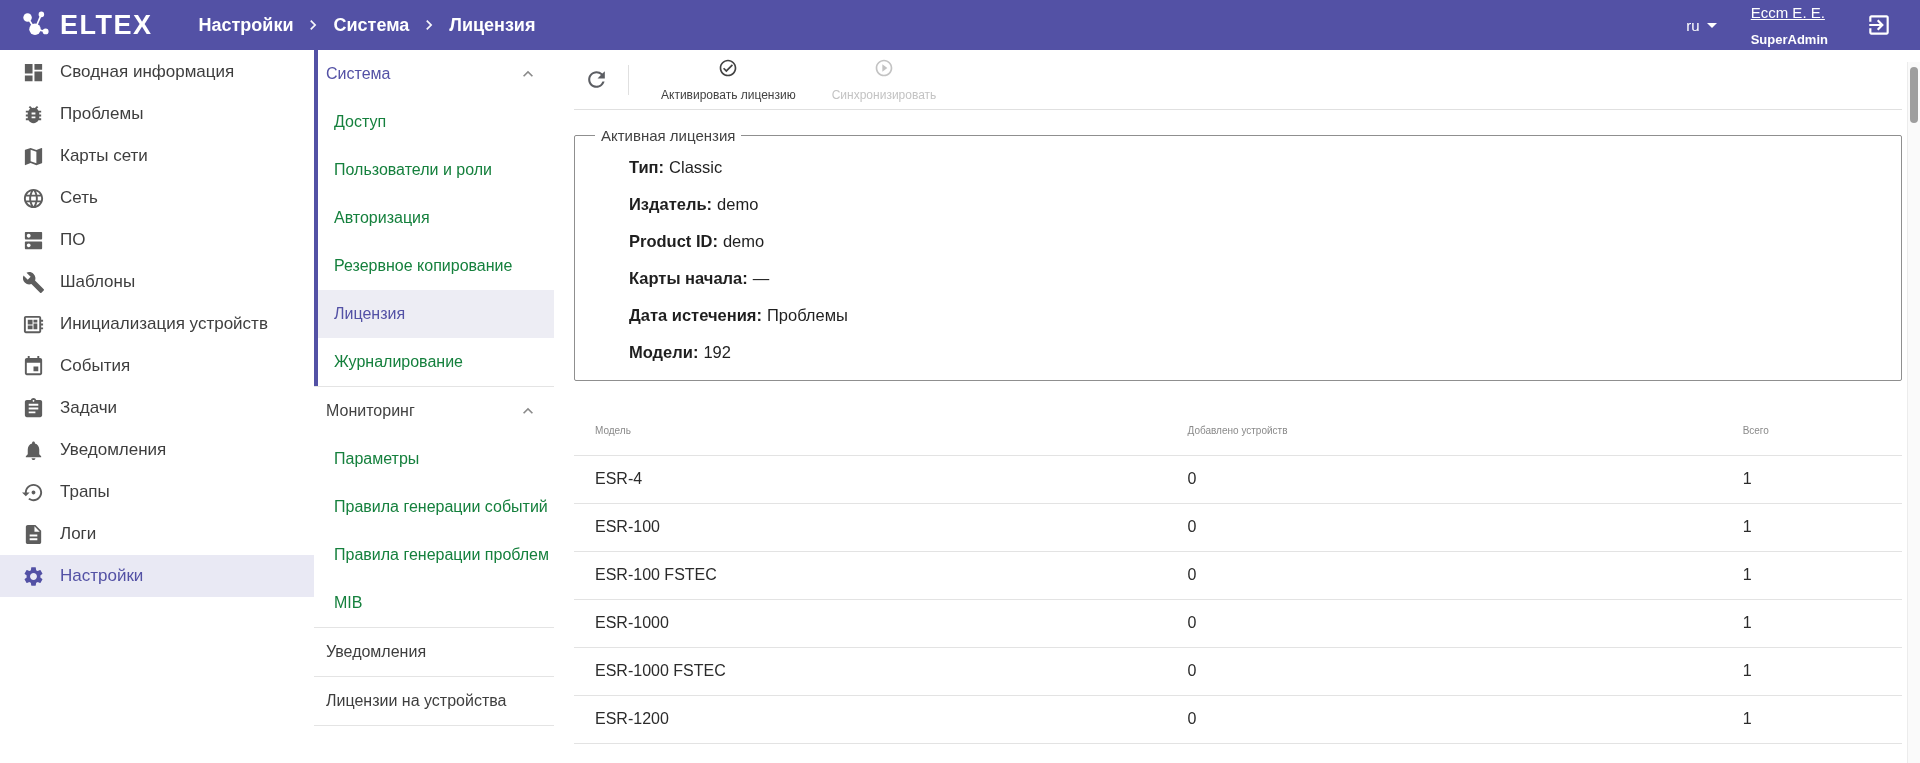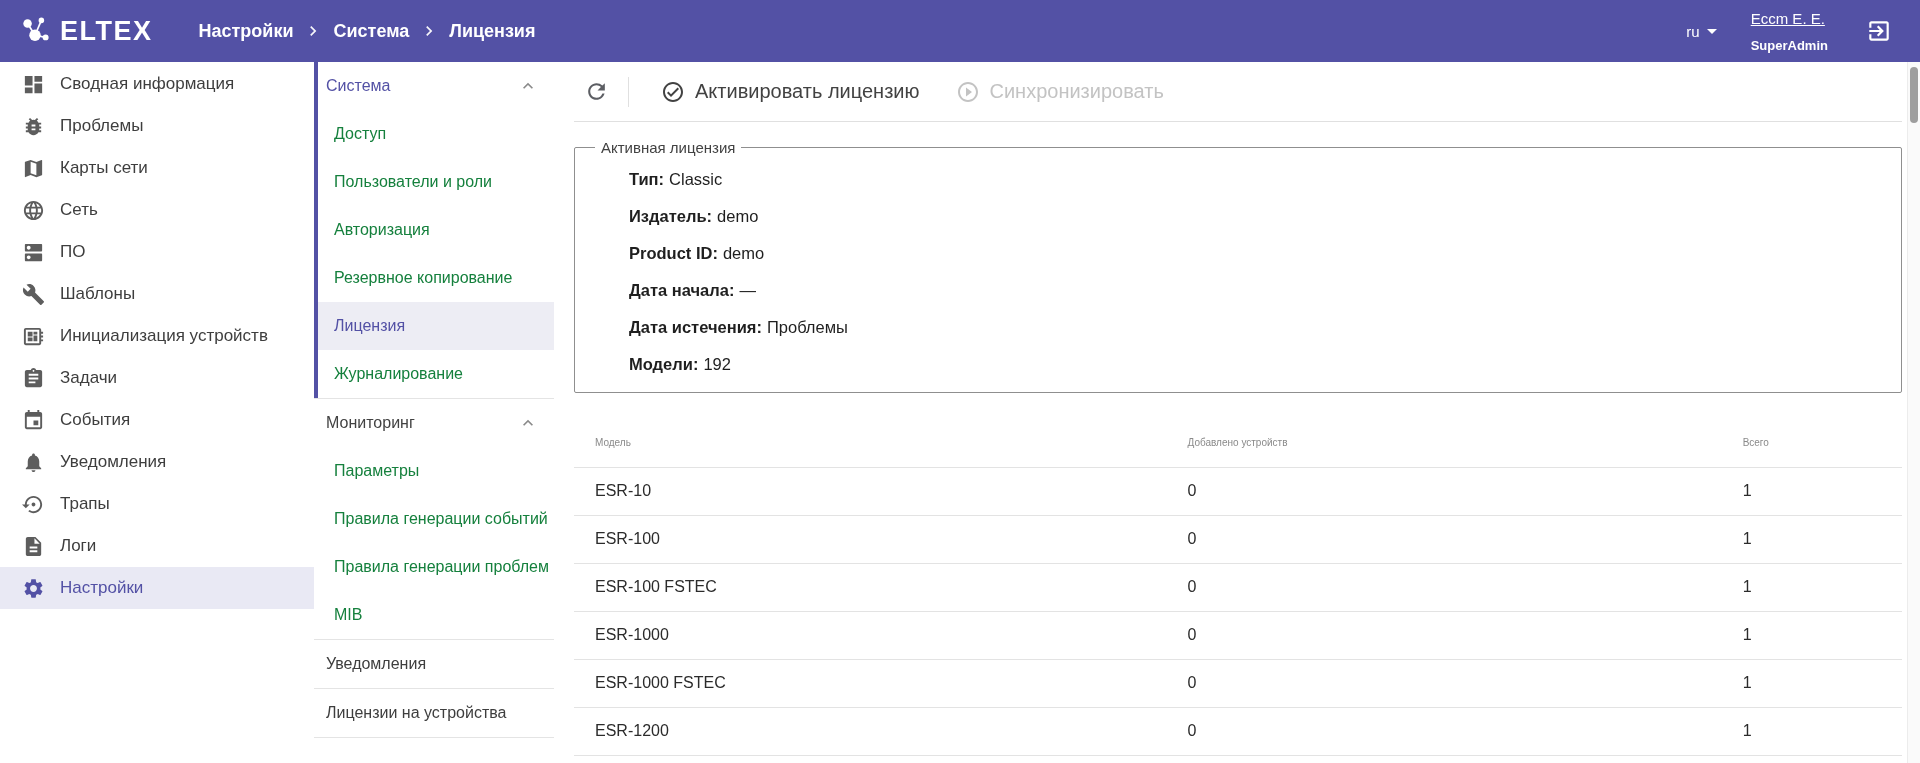--- a/index.html
+++ b/index.html
@@ -7,21 +7,21 @@
     width: 1920px; height: 763px;
     overflow: hidden;
     font-family: "Liberation Sans", sans-serif;
     background: #ffffff;
     -webkit-font-smoothing: antialiased;
   }
   * { box-sizing: border-box; }
 
   
   .topbar {
-    height: 62px; background: #5351a5; color: #fff;
+    height: 50px; background: #5351a5; color: #fff;
     display: flex; align-items: center; padding: 0 24px 0 18px;
   }
   .logo { display: flex; align-items: center; gap: 8px; cursor: pointer; margin-right: 46px; }
   .logo-text { font-size: 27px; font-weight: 700; letter-spacing: 1.5px; }
   .breadcrumbs { display: flex; align-items: center; gap: 10px; }
   .crumb { font-size: 18px; font-weight: 600; cursor: pointer; }
   .crumb-sep { display: flex; align-items: center; opacity: .95; }
   .topbar-right { margin-left: auto; display: flex; align-items: center; gap: 34px; }
   .lang { display: flex; align-items: center; gap: 7px; font-size: 15px; cursor: pointer; }
   .caret-down { width: 0; height: 0; border-left: 5px solid transparent; border-right: 5px solid transparent; border-top: 5px solid #fff; }
@@ -63,22 +63,22 @@
   .sub-item.selected { background: #ededf4; color: #5351a5; }
 
   
   .main { flex: 1 1 auto; padding: 0 18px 0 20px; overflow: hidden; }
   .toolbar { display: flex; align-items: center; height: 60px; border-bottom: 1px solid #e0e0e0; gap: 4px; }
   .icon-btn { width: 44px; height: 44px; display: flex; align-items: center; justify-content: center; background: none; border: none; cursor: pointer; border-radius: 4px; }
   .icon-btn svg { width: 25px; height: 25px; fill: #5c5e63; }
   .tb-sep { width: 1px; height: 30px; background: #e0e0e0; margin: 0 12px 0 6px; }
   .tb-btn {
     display: flex; align-items: center; gap: 10px; background: none; border: none;
-    font-family: "Liberation Sans", sans-serif; font-size: 20px; font-weight: 500; color: #424242;
-    cursor: pointer; height: 44px; padding: 0 16px; border-radius: 4px;
+    font-family: "Liberation Sans", sans-serif; font-size: 12px; font-weight: 500; color: #424242;
+    cursor: pointer; height: 44px; padding: 0 16px; border-radius: 4px; flex-direction: column;
   }
   .tb-btn svg { width: 24px; height: 24px; fill: #424242; }
   .tb-btn.disabled { color: #c3c3c3; cursor: default; }
   .tb-btn.disabled svg { fill: #c3c3c3; }
 
   
   .license-box {
     margin: 17px 0 0 0; border: 1px solid #8f8f8f; border-radius: 2px;
     padding: 12px 18px 2px 18px;
   }
@@ -203,29 +203,29 @@
       <span>Шаблоны</span>
     </div>
     <div class="nav-item">
       <svg viewBox="0 0 24 24">
           <path d="M22 9V7h-2V5c0-1.1-.9-2-2-2H4c-1.1 0-2 .9-2 2v14c0 1.1.9 2 2 2h14c1.1 0 2-.9 2-2v-2h2v-2h-2v-2h2v-2h-2V9h2zm-4 10H4V5h14v14zM6 13h5v4H6zm6-6h4v3h-4zM6 7h5v5H6zm6 4h4v6h-4z"></path>
         </svg>
       <span>Инициализация устройств</span>
     </div>
     <div class="nav-item">
       <svg viewBox="0 0 24 24">
+          <path d="M17 12h-5v5h5v-5zM16 1v2H8V1H6v2H5c-1.11 0-1.99.9-1.99 2L3 19c0 1.1.89 2 2 2h14c1.1 0 2-.9 2-2V5c0-1.1-.9-2-2-2h-1V1h-2zm3 18H5V8h14v11z"></path>
+        </svg>
+      <span>События</span>
+    </div>
+    <div class="nav-item">
+      <svg viewBox="0 0 24 24">
           <path d="M19 3h-4.18C14.4 1.84 13.3 1 12 1c-1.3 0-2.4.84-2.82 2H5c-1.1 0-2 .9-2 2v14c0 1.1.9 2 2 2h14c1.1 0 2-.9 2-2V5c0-1.1-.9-2-2-2zm-7 0c.55 0 1 .45 1 1s-.45 1-1 1-1-.45-1-1 .45-1 1-1zm2 14H7v-2h7v2zm3-4H7v-2h10v2zm0-4H7V7h10v2z"></path>
         </svg>
       <span>Задачи</span>
-    </div>
-    <div class="nav-item">
-      <svg viewBox="0 0 24 24">
-          <path d="M17 12h-5v5h5v-5zM16 1v2H8V1H6v2H5c-1.11 0-1.99.9-1.99 2L3 19c0 1.1.89 2 2 2h14c1.1 0 2-.9 2-2V5c0-1.1-.9-2-2-2h-1V1h-2zm3 18H5V8h14v11z"></path>
-        </svg>
-      <span>События</span>
     </div>
     <div class="nav-item">
       <svg viewBox="0 0 24 24">
           <path d="M12 22c1.1 0 2-.9 2-2h-4c0 1.1.89 2 2 2zm6-6v-5c0-3.07-1.64-5.64-4.5-6.32V4c0-.83-.67-1.5-1.5-1.5s-1.5.67-1.5 1.5v.68C7.63 5.36 6 7.92 6 11v5l-2 2v1h16v-1l-2-2z"></path>
         </svg>
       <span>Уведомления</span>
     </div>
     <div class="nav-item">
       <svg viewBox="0 0 24 24">
           <path d="M14 12c0-1.1-.9-2-2-2s-2 .9-2 2 .9 2 2 2 2-.9 2-2zm-2-9c-4.97 0-9 4.03-9 9H0l4 4 4-4H5c0-3.87 3.13-7 7-7s7 3.13 7 7-3.13 7-7 7c-1.51 0-2.91-.49-4.06-1.3l-1.42 1.44C8.04 20.3 9.94 21 12 21c4.97 0 9-4.03 9-9s-4.03-9-9-9z"></path>
@@ -316,21 +316,21 @@
       <p class="field">
         <span class="field-label">Тип:</span><span class="field-value">Classic</span>
       </p>
       <p class="field">
         <span class="field-label">Издатель:</span><span class="field-value">demo</span>
       </p>
       <p class="field">
         <span class="field-label">Product ID:</span><span class="field-value">demo</span>
       </p>
       <p class="field">
-        <span class="field-label">Дата начала:</span><span class="field-value">—</span>
+        <span class="field-label">Карты начала:</span><span class="field-value">—</span>
       </p>
       <p class="field">
         <span class="field-label">Дата истечения:</span><span class="field-value">Проблемы</span>
       </p>
       <p class="field">
         <span class="field-label">Модели:</span><span class="field-value">192</span>
       </p>
     </fieldset>
 
     <table class="models">
@@ -341,21 +341,21 @@
         </colgroup>
       <thead>
         <tr>
           <th>Модель</th>
           <th>Добавлено устройств</th>
           <th>Всего</th>
         </tr>
       </thead>
       <tbody>
         <tr>
-          <td>ESR-10</td>
+          <td>ESR-4</td>
           <td>0</td>
           <td>1</td>
         </tr>
         <tr>
           <td>ESR-100</td>
           <td>0</td>
           <td>1</td>
         </tr>
         <tr>
           <td>ESR-100 FSTEC</td>

